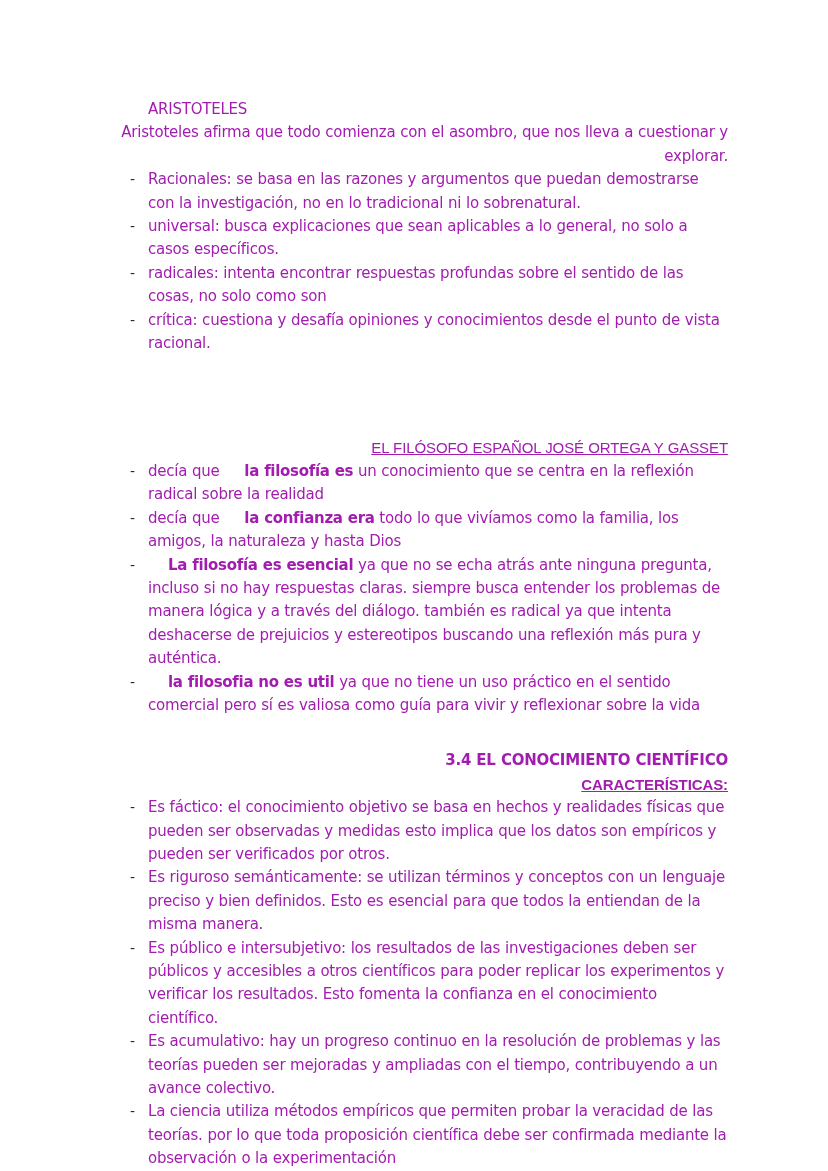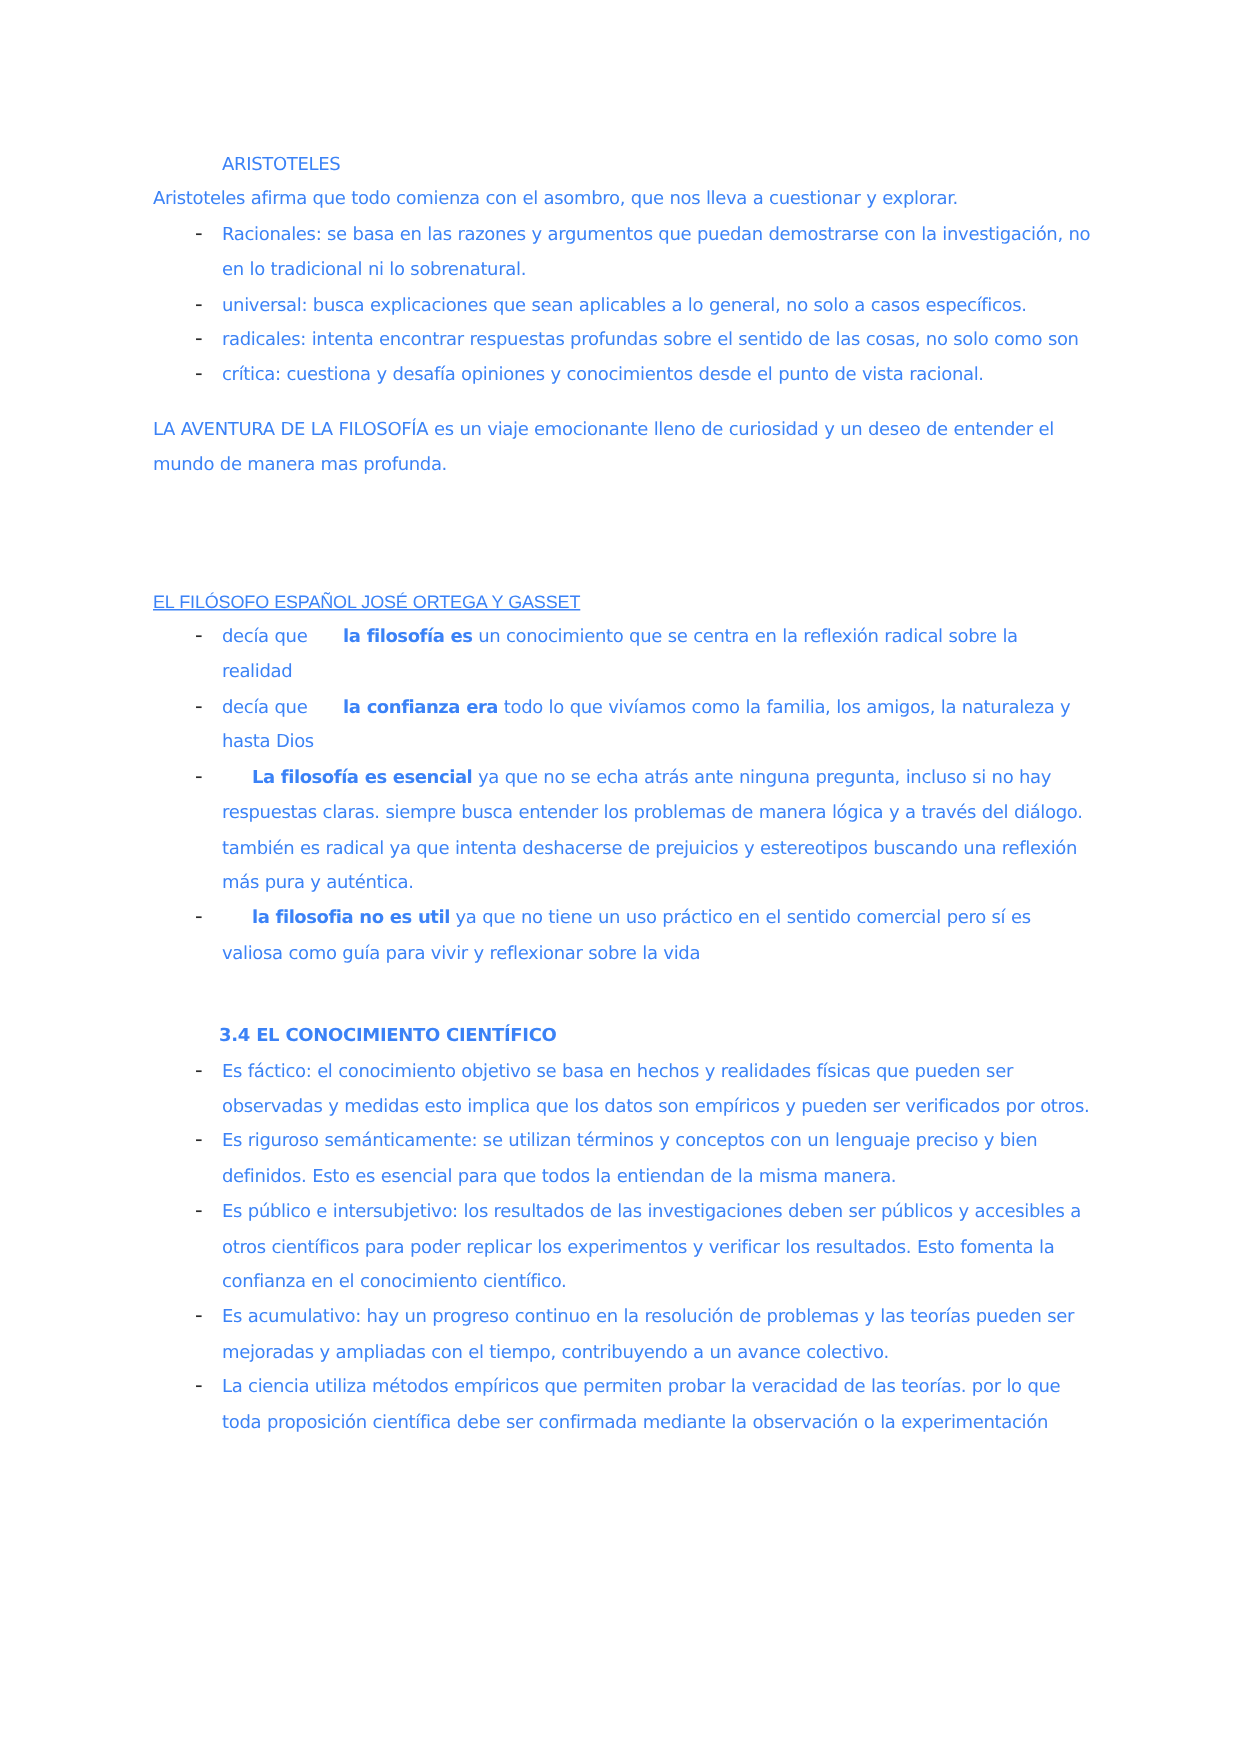--- a/index.html
+++ b/index.html
@@ -28,42 +28,43 @@
     padding: 98px 100px 0 102px;
   }
 
   .doc-body {
     width: 626px;
   }
 
   
   .t {
     font-family: "DejaVu Sans", "Liberation Sans", sans-serif;
-    font-size: 12px;
+    font-size: 15px;
     line-height: 23.4px;
     letter-spacing: -0.22px;
-    color: #3b82f6;
+    color: #a21caf;
     margin: 0;
     text-align: left;
     word-spacing: 0.2px;
   }
 
   
   .t.upright {
     font-family: "Liberation Sans", "DejaVu Sans", sans-serif;
     letter-spacing: -0.1px;
     text-decoration: underline;
   }
 
   .indent-title {
     padding-left: 46px;
   }
 
   .para {
     margin: 0;
+    text-align: right;
   }
 
   .spacer-sm  { height: 13px; }
   .spacer-md  { height: 32px; }
   .spacer-lg  { height: 68px; }
 
   
   ul.bullets {
     list-style: none;
     margin: 0;
@@ -126,23 +127,20 @@
           <span class="t li-text">radicales: intenta encontrar respuestas profundas sobre el sentido de las cosas, no solo como son</span>
         </li>
         <li>
           <span class="t marker">-</span>
           <span class="t li-text">crítica:  cuestiona y desafía opiniones y conocimientos desde el punto de vista racional.</span>
         </li>
       </ul>
 
       <div class="spacer-sm"></div>
 
-      <p class="t para">
-        <span class="upright">LA AVENTURA DE LA FILOSOFÍA</span><span> es un viaje emocionante lleno de curiosidad y un deseo de entender el mundo de manera mas profunda.</span>
-      </p>
 
     </section>
 
     <div class="spacer-lg"></div>
 
     <section>
 
       <p class="t upright para">EL FILÓSOFO ESPAÑOL JOSÉ ORTEGA Y GASSET</p>
 
       <ul class="bullets">
@@ -167,20 +165,21 @@
     </section>
 
     <div class="spacer-md"></div>
 
     <section>
 
       <p class="t heading-bold para">
         <span>3.4 </span><span class="upright">EL CONOCIMIENTO CIENTÍFICO</span>
       </p>
 
+      <p class="t upright heading-bold para">CARACTERÍSTICAS:</p>
 
       <ul class="bullets">
         <li>
           <span class="t marker">-</span>
           <span class="t li-text">Es fáctico: el conocimiento objetivo se basa en hechos y realidades físicas que pueden ser observadas y medidas esto implica que los datos son empíricos y pueden ser verificados por otros.</span>
         </li>
         <li>
           <span class="t marker">-</span>
           <span class="t li-text">Es riguroso semánticamente: se utilizan términos y conceptos con un lenguaje preciso y bien definidos. Esto es esencial para que todos la entiendan de la misma manera.</span>
         </li>

